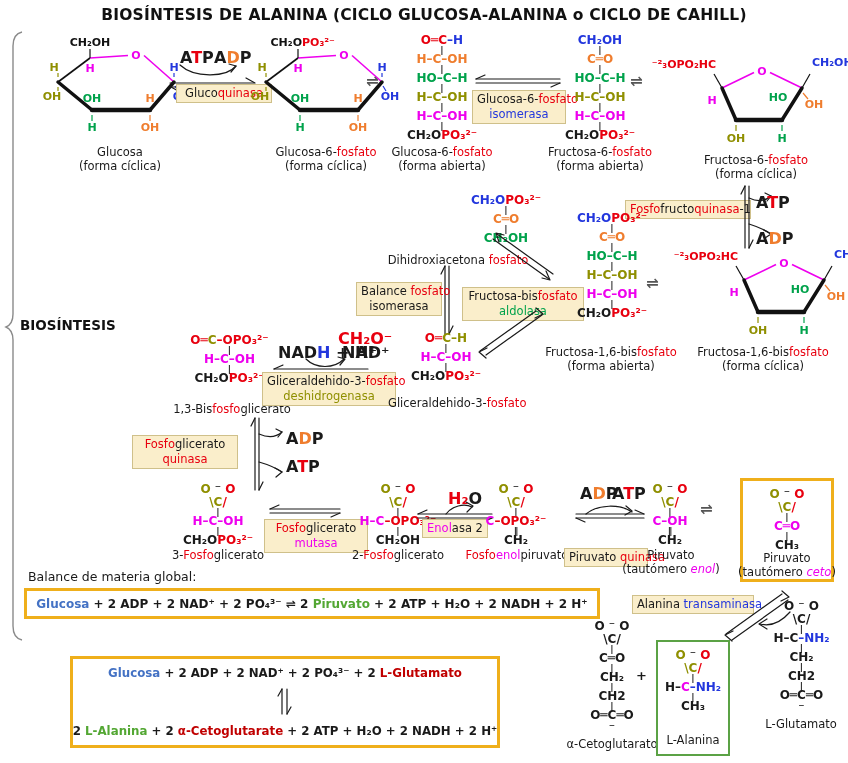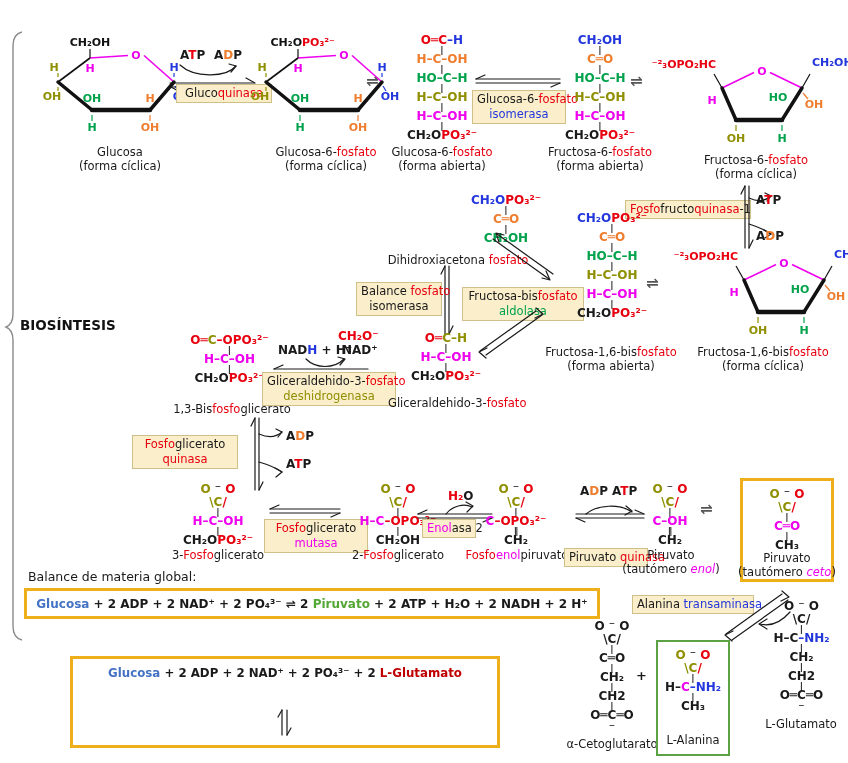--- a/index.html
+++ b/index.html
@@ -8,21 +8,21 @@
   .abs{position:absolute;}
   .title{position:absolute;left:0;right:0;top:6px;text-align:center;font-weight:bold;font-size:15.5px;color:#111;letter-spacing:.2px;}
   .gluc{position:absolute;font-weight:bold;font-size:13.5px;color:#111;}
   .struct{font-weight:bold;font-size:12px;text-align:center;line-height:13px;white-space:nowrap;}
   .struct .srow{height:13px;line-height:13px;}
   .struct .srow.bondrow{height:6px;line-height:6px;font-size:9px;}
   .mlabel{font-size:11.5px;text-align:center;line-height:13.5px;color:#111;}
   .mlabel .srow{white-space:nowrap;}
   .ebox{background:#faeecb;border:1px solid #cfc08a;font-size:11.5px;text-align:center;line-height:15px;padding:1px 4px;box-sizing:border-box;}
   .ebox .srow{white-space:nowrap;}
-  .cof{font-weight:bold;font-size:12px;white-space:nowrap;text-align:right;}
+  .cof{font-weight:bold;font-size:16px;white-space:nowrap;text-align:right;}
   .cof .srow{white-space:nowrap;}
   .harpoon{font-size:15px;color:#555;font-weight:bold;}
   .plus{font-weight:bold;font-size:13px;}
   .c-k{color:#1a1a1a}.c-r{color:#e8000f}.c-o{color:#ef7d2e}.c-g{color:#00a24b}.c-v{color:#8f8f00}
   .c-m{color:#ee00ee}.c-b{color:#2337dd}.c-bl{color:#4472c4}.c-gr{color:#53a733}.c-dr{color:#c00000}
   .it{font-style:italic}
   svg{overflow:visible;display:block;}
   .stroke{stroke:#1a1a1a;stroke-width:1.2;fill:none;stroke-linecap:round;stroke-linejoin:round;}
   .e-thin{stroke:#111;stroke-width:1.6;fill:none;}
   .e-thick{stroke:#111;stroke-width:4;fill:none;stroke-linecap:round;}
@@ -36,20 +36,21 @@
   .eq-s{font-weight:bold;font-size:11.8px;white-space:nowrap;}
   .balbox{display:flex;align-items:center;justify-content:center;}
   .cycbox{display:flex;flex-direction:column;align-items:center;justify-content:space-between;padding:7px 2px;}
   .alabox{display:flex;flex-direction:column;align-items:center;justify-content:space-between;padding:7px 0;}
 </style>
 </head>
 <body>
 
 <div id="canvas">
 
+  <div class="title">BIOSÍNTESIS DE ALANINA (CICLO GLUCOSA-ALANINA o CICLO DE CAHILL)</div>
 
   <svg class="abs" style="left:4px;top:28px" width="22" height="616">
     <path d="M18,4 Q9,6 9,18 L9,286 Q9,296 2,299 Q9,302 9,312 L9,598 Q9,610 18,612" fill="none" stroke="#8a8a8a" stroke-width="1.4"></path>
   </svg>
   <div class="gluc" style="left:20px;top:317px">BIOSÍNTESIS</div>
 
   <svg class="abs" style="left:48px;top:36px" width="140" height="100">
     <line class="e-thin" x1="10" y1="46" x2="42" y2="22"></line>
     <line class="e-mag" x1="42" y1="22" x2="80" y2="19.5"></line>
     <line class="e-mag" x1="96" y1="19.5" x2="126" y2="46"></line>
@@ -416,21 +417,21 @@
       <div class="srow"><span class="c-r">H₂</span><span class="c-k">O</span></div>
     </div>
   <svg class="abs stroke" style="left:416px;top:501px" width="78" height="18">
     <path d="M30,13 C36,5 48,2 56,6"></path>
       <path d="M50,1 L57,5 L51,11"></path>
     <line x1="2" y1="13" x2="76" y2="13"></line>
       <path d="M11,9 L2,13"></path>
     <line x1="2" y1="17" x2="76" y2="17"></line>
       <path d="M67,21 L76,17"></path>
   </svg>
-  <div class="abs ebox" style="left:422px;top:519px;width:54px">
+  <div class="abs ebox" style="left:422px;top:519px;width:66px">
       <div class="srow"><span class="c-m">Enol</span><span class="c-k">asa 2</span></div>
     </div>
 
   <div class="abs struct" style="left:464px;top:483px;width:104px">
       <div class="srow"><span class="c-v">O </span><span class="c-k">⁻</span><span class="c-r"> O</span></div>
       <div class="srow"><span class="c-v">\</span><span class="c-v">C</span><span class="c-r">/</span></div>
       <div class="srow bondrow"><span class="c-k">|</span></div>
       <div class="srow"><span class="c-m">C</span><span class="c-r">–OPO₃²⁻</span></div>
       <div class="srow bondrow"><span class="c-k">‖</span></div>
       <div class="srow"><span class="c-k">CH₂</span></div>
@@ -509,20 +510,23 @@
   <div class="abs goldbox cycbox" style="left:70px;top:656px;width:430px;height:92px">
     <div class="eq-s">
         <div class="srow"><span class="c-bl">Glucosa</span><span class="c-k"> + 2 ADP + 2 NAD⁺ + 2 PO₄³⁻ + 2 </span><span class="c-dr">L-Glutamato</span></div>
       </div>
     <svg class="stroke" width="20" height="30">
       <line x1="7" y1="2" x2="7" y2="27"></line>
         <path d="M3,9 L7,2"></path>
       <line x1="12" y1="2" x2="12" y2="27"></line>
         <path d="M16,20 L12,27"></path>
     </svg>
+    <div class="eq-s">
+        <div class="srow"><span class="c-k">2 </span><span class="c-gr">L-Alanina</span><span class="c-k"> + 2 </span><span class="c-dr">α-Cetoglutarate</span><span class="c-k">  +  2 ATP + H₂O + 2 NADH + 2 H⁺</span></div>
+      </div>
   </div>
 
   <div class="abs struct" style="left:562px;top:620px;width:100px">
       <div class="srow"><span class="c-k">O </span><span class="c-k">⁻</span><span class="c-k"> O</span></div>
       <div class="srow"><span class="c-k">\</span><span class="c-k">C</span><span class="c-k">/</span></div>
       <div class="srow bondrow"><span class="c-k">|</span></div>
       <div class="srow"><span class="c-k">C═O</span></div>
       <div class="srow bondrow"><span class="c-k">|</span></div>
       <div class="srow"><span class="c-k">CH₂</span></div>
       <div class="srow bondrow"><span class="c-k">|</span></div>

